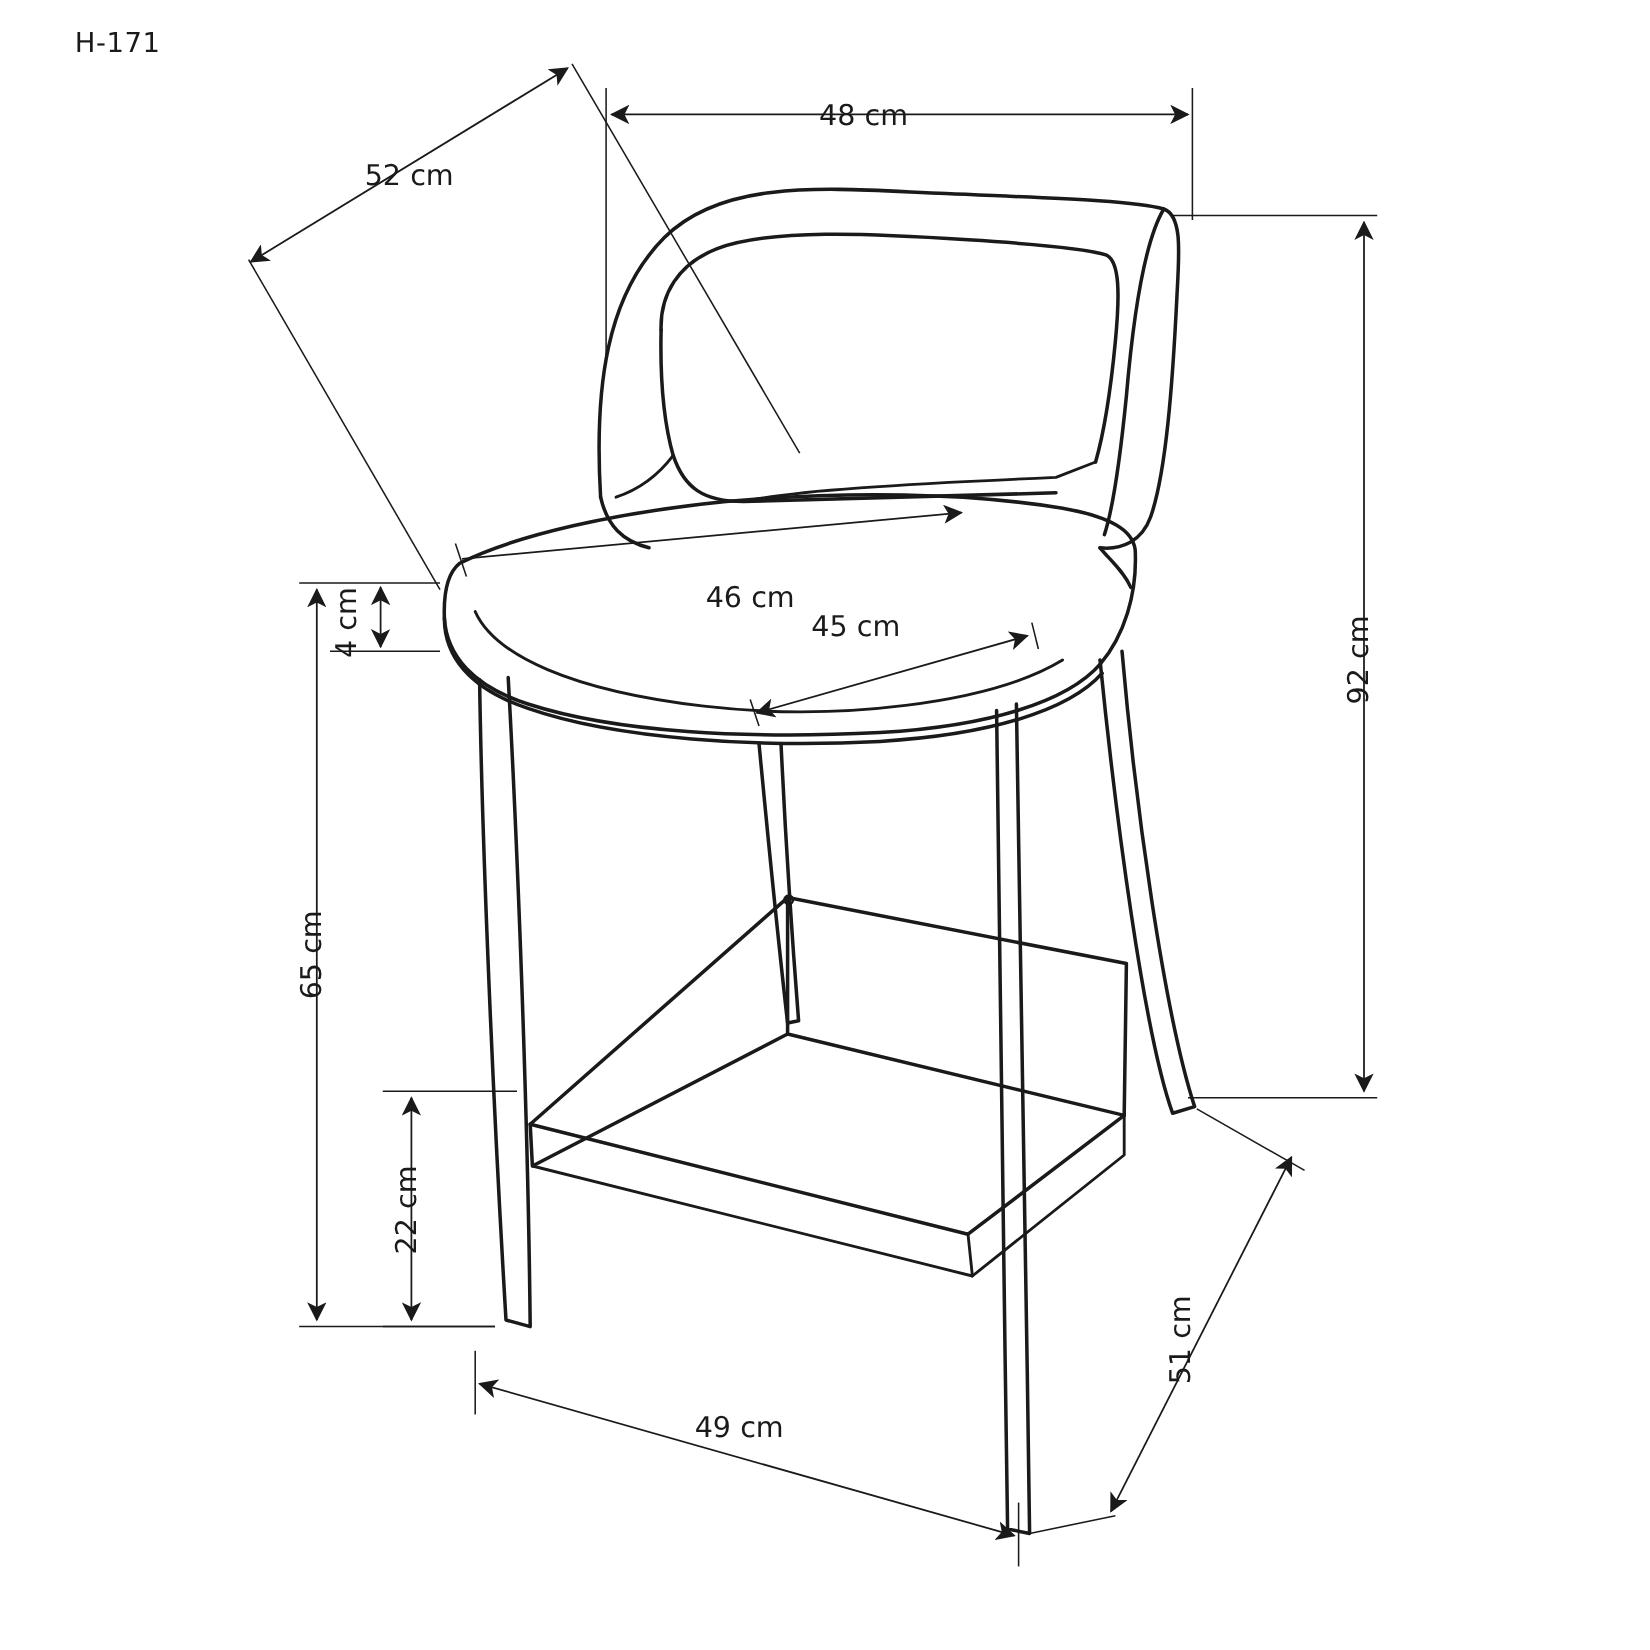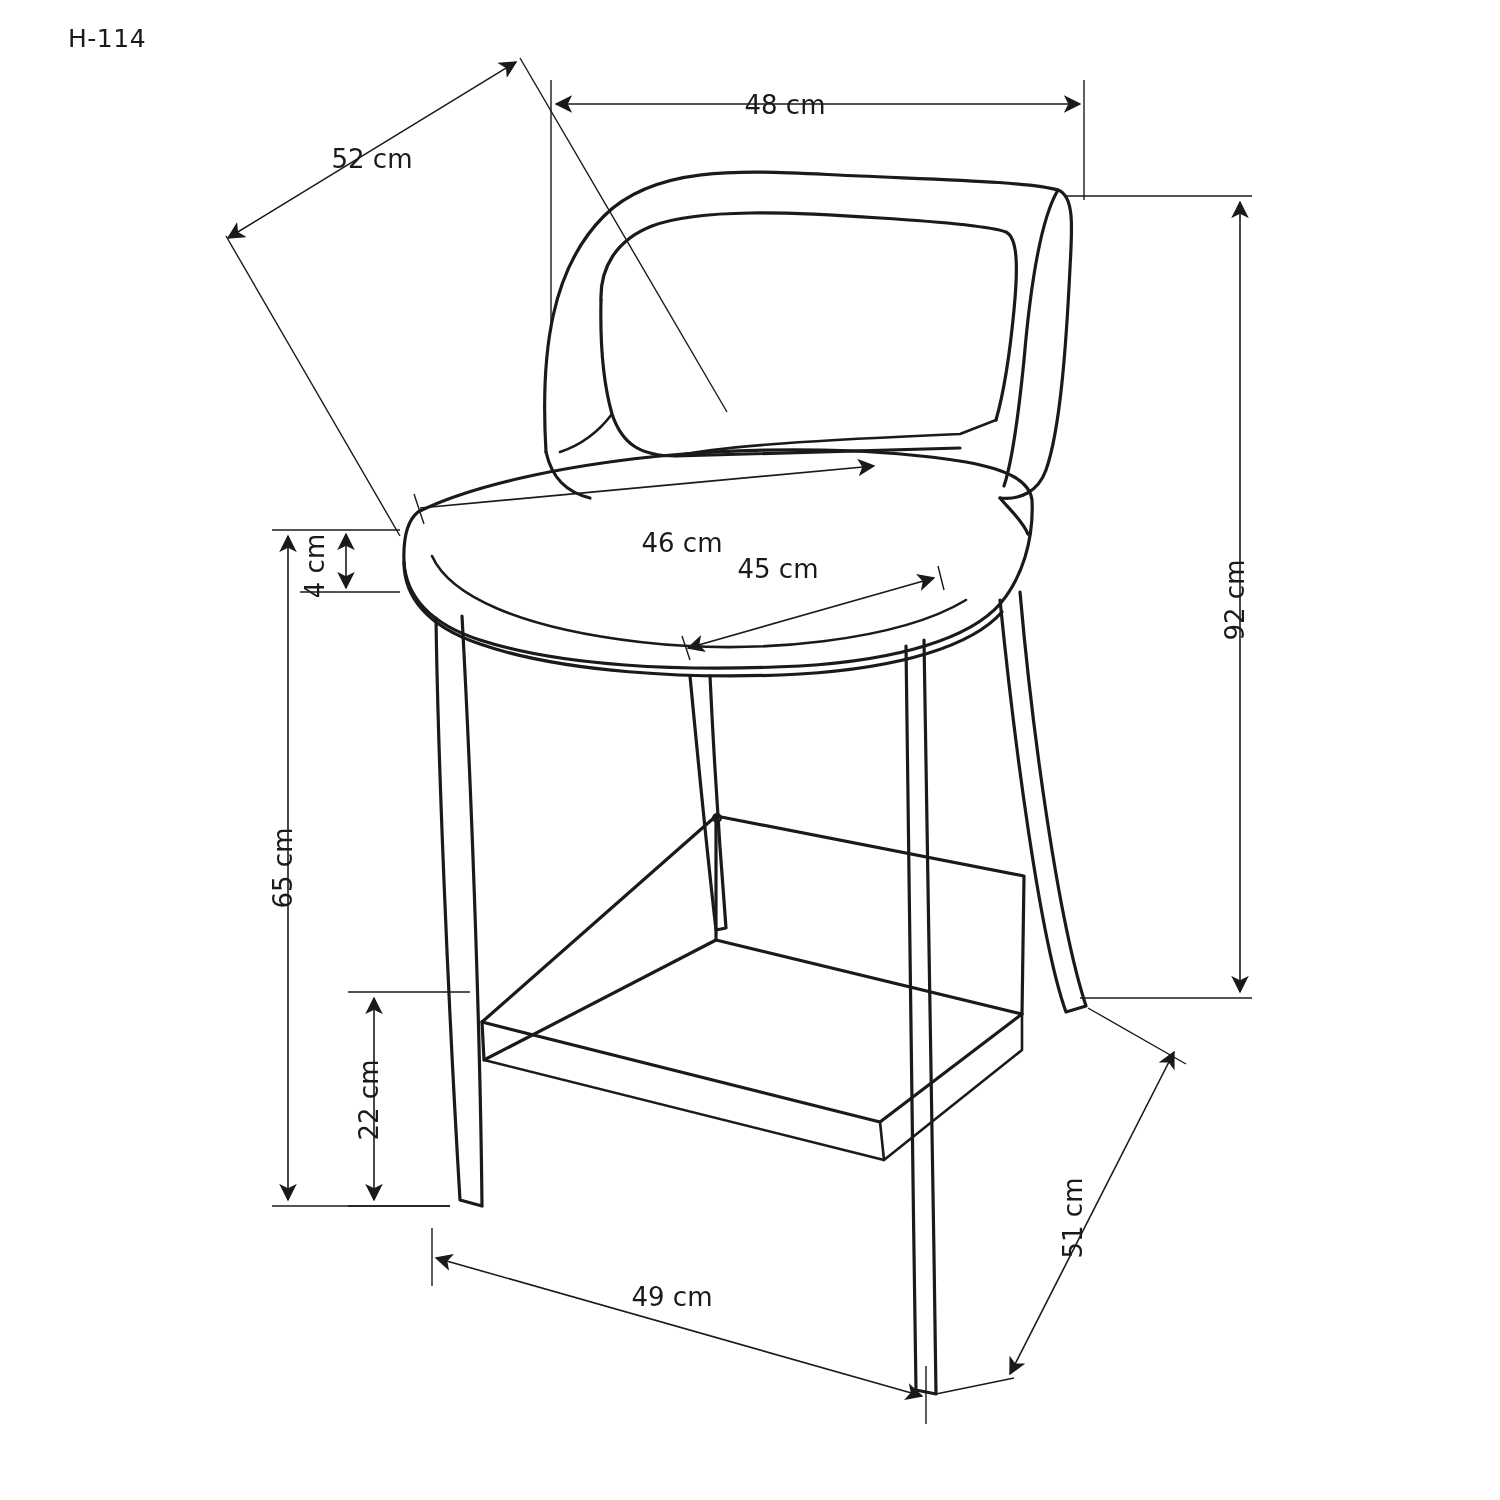--- a/index.html
+++ b/index.html
@@ -62,21 +62,21 @@
     fill: none;
     stroke: #1a1a1a;
     stroke-width: 1.4;
   }
 </style>
 </head>
 <body>
 
 <div id="stage">
 
-  <div class="model-code">H-114</div>
+  <div class="model-code">H-171</div>
 
   <svg id="drawing" viewBox="0 0 1500 1500">
     <defs>
       <marker id="arrow" viewBox="0 0 12 12" refX="11" refY="6" markerWidth="11" markerHeight="11" orient="auto-start-reverse">
         <path d="M0,0 L12,6 L0,12 L3,6 z" fill="#1a1a1a"></path>
       </marker>
     </defs>
 
     <g>
 

